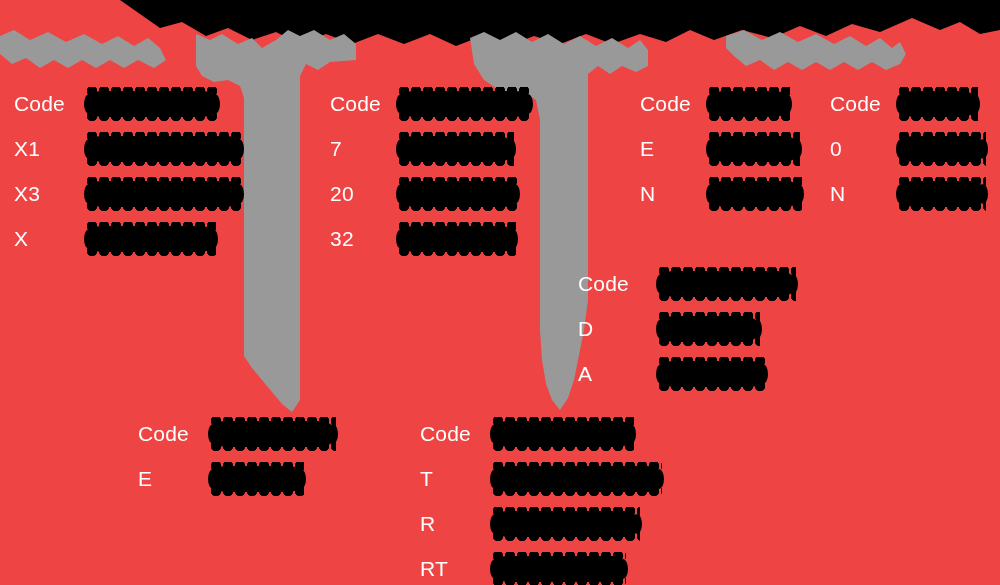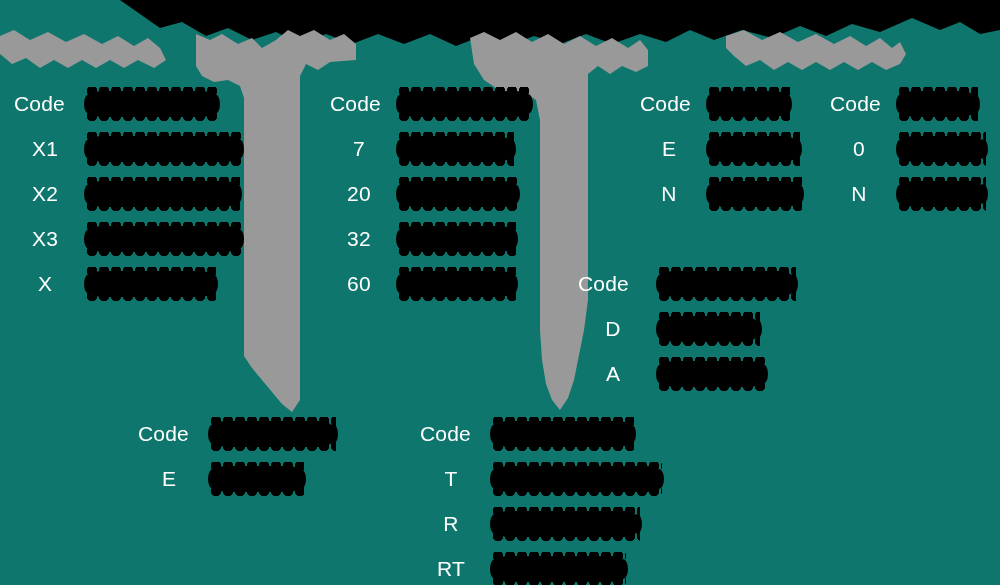--- a/index.html
+++ b/index.html
@@ -3,21 +3,21 @@
 <meta charset="utf-8">
 <title>Redacted Code Tables</title>
 <style>
   html,body{margin:0;padding:0;background:#000;}
   body{font-family:"Liberation Sans","DejaVu Sans",sans-serif;}
 
   #stage{
     position:relative;
     width:1000px;
     height:585px;
-    background:#0f766e;
+    background:#ef4444;
     overflow:hidden;
   }
 
   
   .mask-layer{
     position:absolute;
     left:0; top:0;
     width:1000px; height:585px;
     pointer-events:none;
   }
@@ -33,21 +33,21 @@
   .row{
     display:grid;
     grid-template-columns:var(--labelw,60px) 1fr;
     align-items:center;
     height:45px;
   }
   .rlabel{
     color:#ffffff;
     font-size:21px;
     line-height:1;
-    text-align:center;
+    text-align:left;
     letter-spacing:.2px;
     white-space:nowrap;
   }
   .rlabel.head{ text-align:left; }
 
   
   .redact{
     position:relative;
     height:26px;
     background:#000;
@@ -155,29 +155,20 @@
       <div class="row">
         <div class="rlabel">X1</div>
         <div>
           <div class="redact" title="" style="width: 148px;">
             <span class="rough top"></span>
             <span class="rough bot"></span>
           </div>
         </div>
       </div>
       <div class="row">
-        <div class="rlabel">X2</div>
-        <div>
-          <div class="redact" title="" style="width: 146px;">
-            <span class="rough top"></span>
-            <span class="rough bot"></span>
-          </div>
-        </div>
-      </div>
-      <div class="row">
         <div class="rlabel">X3</div>
         <div>
           <div class="redact" title="" style="width: 148px;">
             <span class="rough top"></span>
             <span class="rough bot"></span>
           </div>
         </div>
       </div>
       <div class="row">
         <div class="rlabel">X</div>
@@ -219,29 +210,20 @@
       </div>
       <div class="row">
         <div class="rlabel">32</div>
         <div>
           <div class="redact" title="" style="width: 110px;">
             <span class="rough top"></span>
             <span class="rough bot"></span>
           </div>
         </div>
       </div>
-      <div class="row">
-        <div class="rlabel">60</div>
-        <div>
-          <div class="redact" title="" style="width: 110px;">
-            <span class="rough top"></span>
-            <span class="rough bot"></span>
-          </div>
-        </div>
-      </div>
     </div>
   <div class="block blk-c" style="--labelw: 58px;">
       <div class="row">
         <div class="rlabel head">Code</div>
         <div>
           <div class="redact" title="" style="width: 74px;">
             <span class="rough top"></span>
             <span class="rough bot"></span>
           </div>
         </div>

